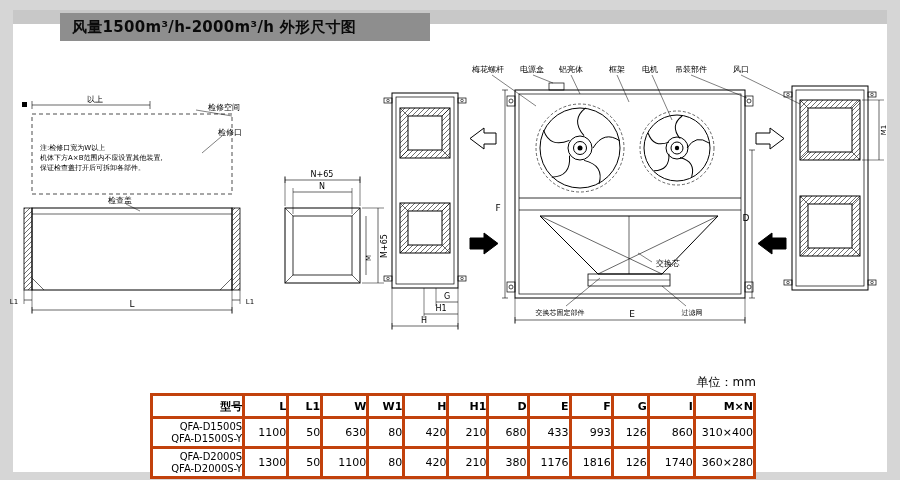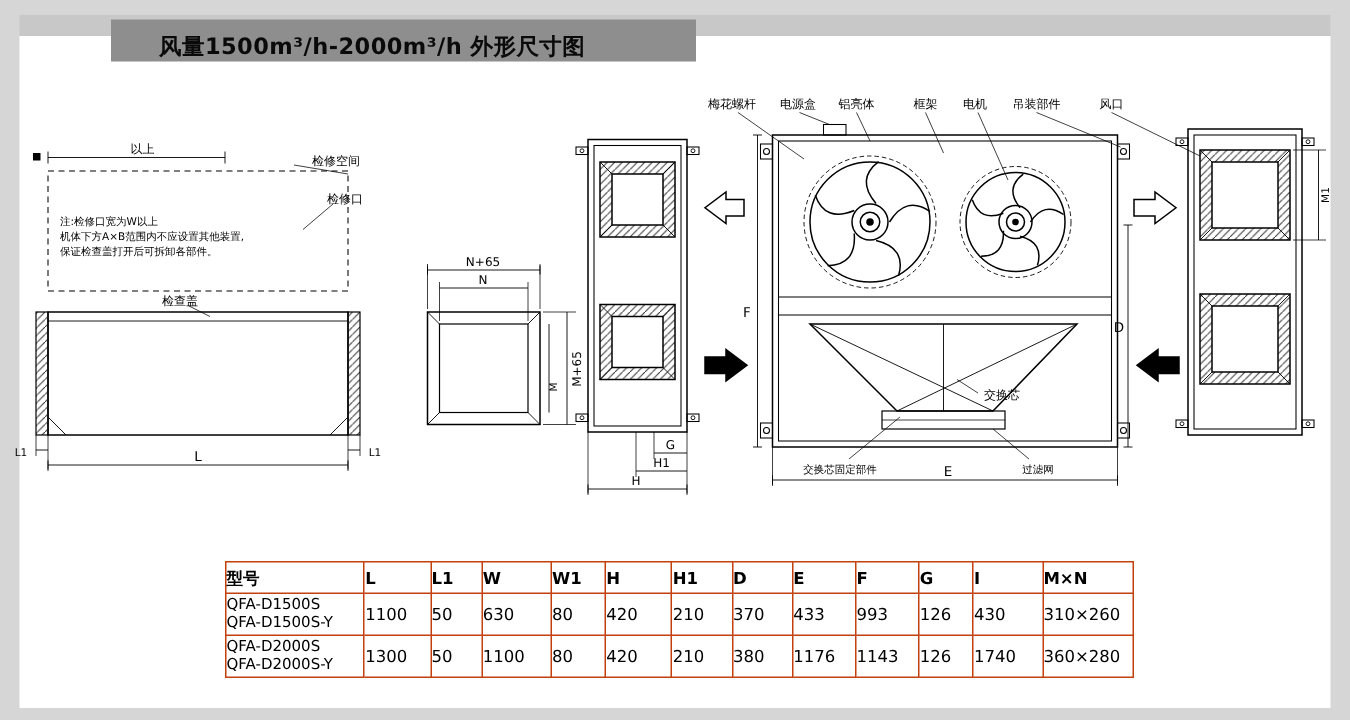--- a/index.html
+++ b/index.html
@@ -1,30 +1,30 @@
 <!DOCTYPE html>
 <html><head>
 <meta charset="utf-8">
 <style>
   html,body{margin:0;padding:0;}
   .screen{position:relative;width:900px;height:480px;background:#d6d6d6;font-family:"DejaVu Sans","Liberation Sans",sans-serif;overflow:hidden;}
   .paper{position:absolute;left:13px;top:24px;right:13px;bottom:8px;background:#ffffff;}
   .top-strip{position:absolute;left:13px;top:10px;right:13px;height:14px;background:#c8c8c8;}
-  .title-block{position:absolute;left:74px;top:13px;width:370px;height:28px;background:#8e8e8e;display:flex;align-items:flex-end;z-index:3;padding-left:20px;}
+  .title-block{position:absolute;left:60px;top:13px;width:370px;height:28px;background:#8e8e8e;display:flex;align-items:center;z-index:3;}
   .title-block h1{margin:0 0 0 12px;font-size:15px;font-weight:bold;color:#0a0a0a;letter-spacing:.3px;}
   .drawing{position:absolute;left:0;top:58px;width:900px;height:318px;z-index:2;}
   svg text{fill:#000;stroke:none;font-family:"DejaVu Sans","Liberation Sans",sans-serif;}
   .lbl{font-size:8px;}
   .sm{font-size:7px;}
   .dim{font-size:9px;}
   .note{font-size:7px;}
   .table-wrap{position:absolute;left:150px;top:374px;width:606px;z-index:2;}
   .unit{text-align:right;font-size:12px;color:#000;margin-bottom:2px;}
   table{border-collapse:collapse;width:100%;background:#fff;table-layout:fixed;}
-  th,td{border:1px solid #c2410c;text-align:left;font-size:11px;color:#000;padding:0;}
+  th,td{border:3px solid #c2410c;text-align:right;font-size:11px;color:#000;padding:0;}
   thead th{height:20px;font-weight:bold;}
   tbody td{height:27px;}
   td.model{font-size:10px;line-height:1.2;}
 </style>
 </head>
 <body>
 
 <div class="screen">
   <div class="top-strip"></div>
   <div class="paper"></div>
@@ -273,20 +273,21 @@
       <line x1="862" y1="102" x2="884" y2="102" stroke-width="0.5"></line>
       <line x1="879" y1="42" x2="879" y2="102" stroke-width="0.6"></line>
     </g>
     <g>
       <text class="sm" transform="rotate(-90 886 72)" x="886" y="72" text-anchor="middle">M1</text>
     </g>
   </svg>
   </div>
 
   <div class="table-wrap">
+    <div class="unit">单位：mm</div>
     <table>
       <colgroup>
         <col style="width:92px">
           <col style="width:44px">
           <col style="width:34px">
           <col style="width:46px">
         <col style="width:36px">
           <col style="width:44px">
           <col style="width:40px">
           <col style="width:40px">
@@ -318,41 +319,41 @@
           <td class="model">
             <div>QFA-D1500S</div>
             <div>QFA-D1500S-Y</div>
           </td>
           <td>1100</td>
           <td>50</td>
           <td>630</td>
           <td>80</td>
           <td>420</td>
           <td>210</td>
-          <td>370</td>
+          <td>680</td>
           <td>433</td>
           <td>993</td>
           <td>126</td>
-          <td>430</td>
-          <td>310×260</td>
+          <td>860</td>
+          <td>310×400</td>
         </tr>
         <tr>
           <td class="model">
             <div>QFA-D2000S</div>
             <div>QFA-D2000S-Y</div>
           </td>
           <td>1300</td>
           <td>50</td>
           <td>1100</td>
           <td>80</td>
           <td>420</td>
           <td>210</td>
           <td>380</td>
           <td>1176</td>
-          <td>1143</td>
+          <td>1816</td>
           <td>126</td>
           <td>1740</td>
           <td>360×280</td>
         </tr>
       </tbody>
     </table>
   </div>
 </div>
 
 </body></html>

